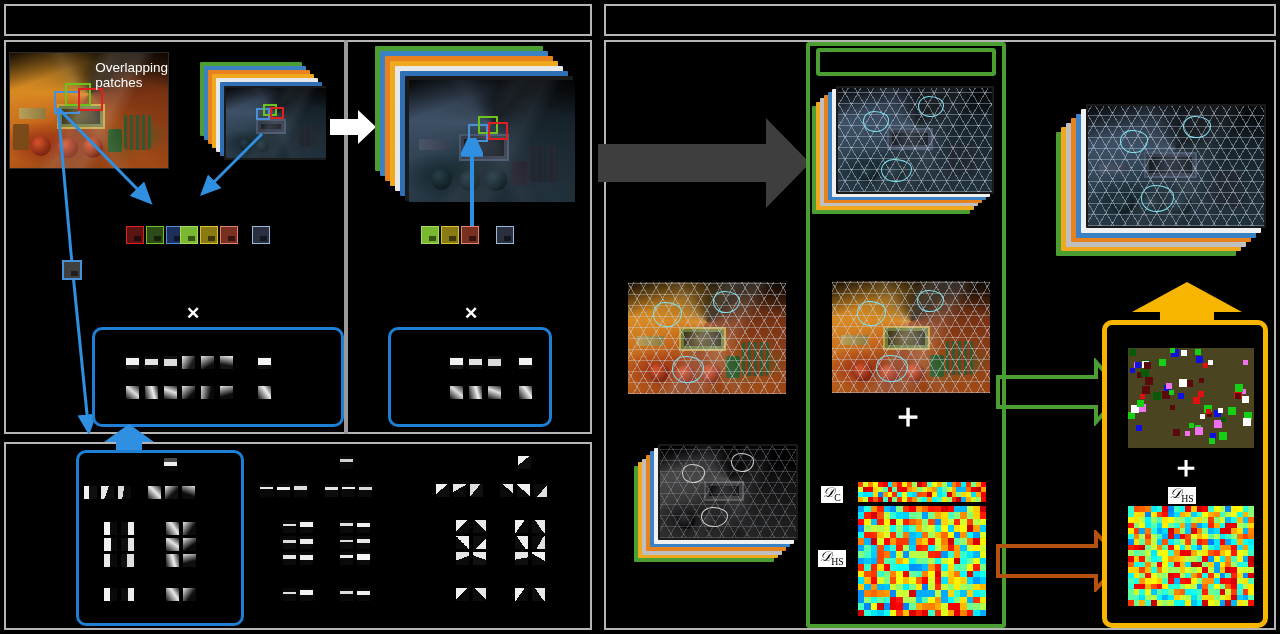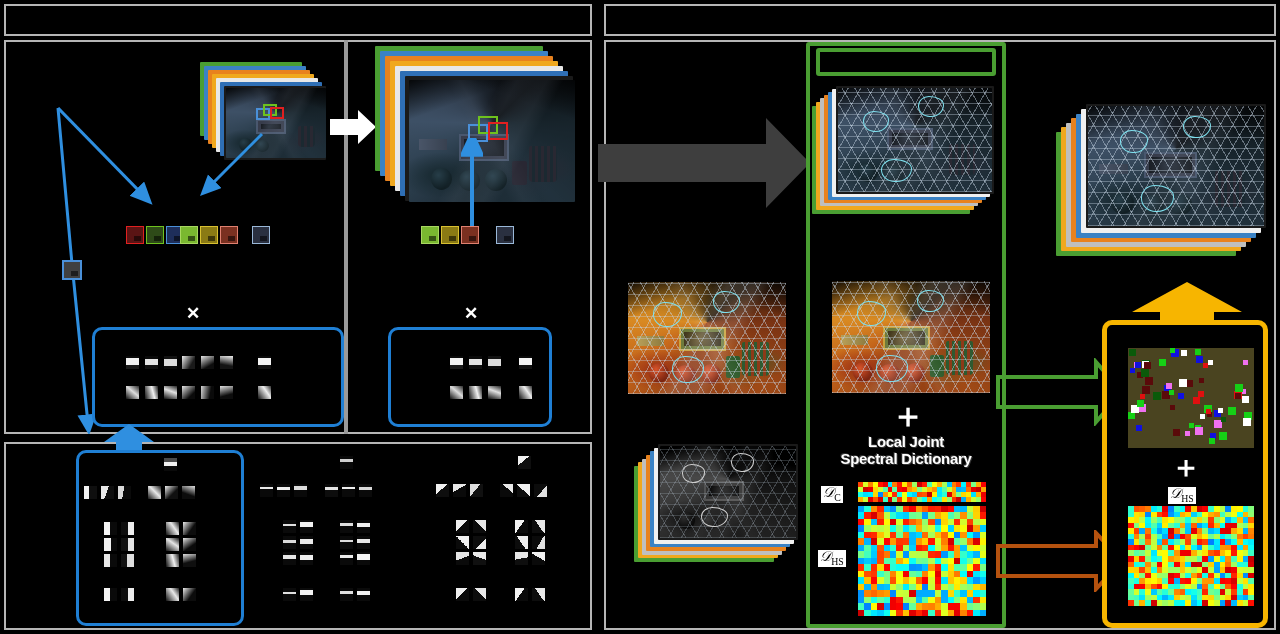--- a/index.html
+++ b/index.html
@@ -139,20 +139,40 @@
 <div id="page">
 
   <div class="frame" style="left:4px; top:4px; width:588px; height:32px;"></div>
   <div class="frame" style="left:604px; top:4px; width:672px; height:32px;"></div>
   <div class="frame" style="left:4px; top:40px; width:588px; height:394px;"></div>
   <div class="frame" style="left:4px; top:442px; width:588px; height:188px;"></div>
   <div class="frame" style="left:604px; top:40px; width:672px; height:590px;"></div>
 
   <div class="abs" style="left:344px; top:40px; width:4px; height:394px; background:#9a9a9a;"></div>
 
+  <div class="abs" style="left:9px; top:52px; width:160px; height:117px; border:1px solid #2a2a2a;">
+    <div class="photo" style="width:100%;height:100%;">
+      <div class="ph-book" style="left:6%;top:48%;width:17%;height:9%;"></div>
+      <div class="ph-frame" style="left:30%;top:44%;width:30%;height:22%;"></div>
+      <div class="ph-can" style="left:72%;top:54%;width:17%;height:30%;"></div>
+      <div class="ph-apple" style="left:13%;top:72%;width:13%;height:18%;"></div>
+      <div class="ph-apple" style="left:30%;top:74%;width:13%;height:17%;"></div>
+      <div class="ph-apple" style="left:46%;top:73%;width:13%;height:18%;"></div>
+      <div class="ph-obj" style="left:2%;top:62%;width:10%;height:22%;background:#7a4a18;"></div>
+      <div class="ph-obj" style="left:62%;top:66%;width:9%;height:20%;background:#2e5a2a;"></div>
+    </div>
+
+    <div class="abs" style="left:28%;top:33%;width:16%;height:20%;border:2px solid #4a90d9;"></div>
+    <div class="abs" style="left:35%;top:26%;width:16%;height:20%;border:2px solid #6ec21e;"></div>
+    <div class="abs" style="left:43%;top:30%;width:16%;height:20%;border:2px solid #e02020;"></div>
+    <div class="overlap-label" style="left:54%; top:6%; width:46%;">
+      <span>Overlapping</span><br>
+      <span>patches</span>
+    </div>
+  </div>
 
   <div class="stack" style="left:200px; top:62px; width:126px; height:96px;">
     <div class="layer" style="left:0;  top:0;  width:102px;height:74px;background:#4a9e32;"></div>
     <div class="layer" style="left:4px;top:4px;width:102px;height:74px;background:#3b82c4;"></div>
     <div class="layer" style="left:8px;top:8px;width:102px;height:74px;background:#e8821e;"></div>
     <div class="layer" style="left:12px;top:12px;width:102px;height:74px;background:#f0a81e;"></div>
     <div class="layer" style="left:16px;top:16px;width:102px;height:74px;background:#e8e8e8;"></div>
     <div class="layer" style="left:20px;top:20px;width:102px;height:74px;background:#2f6fb5;"></div>
     <div class="layer" style="left:24px;top:24px;width:102px;height:74px;background:#1a1a1a;"></div>
     <div class="layer" style="left:26px;top:26px;width:100px;height:70px;overflow:hidden;">
@@ -459,24 +479,20 @@
       <div class="ph-obj" style="left:62%;top:66%;width:9%;height:20%;background:#2e5a2a;"></div>
     </div>
     <div class="mesh"></div>
     <div class="blob" style="left:54%;top:8%;width:17%;height:20%;"></div>
     <div class="blob" style="left:16%;top:18%;width:18%;height:22%;"></div>
     <div class="blob" style="left:28%;top:66%;width:20%;height:24%;"></div>
   </div>
 
   <div class="plus" style="left:891px; top:398px; font-size:34px;">＋</div>
 
-  <div class="ljsd" style="left:816px; top:434px; width:180px; font-size:15px;">
-    <span>Local Joint</span><br>
-    <span>Spectral Dictionary</span>
-  </div>
 
   <div class="djlabel" style="left:821px; top:486px; font-size:14px;">
     <span>𝒟</span><sub>C</sub>
   </div>
   <div class="hm" id="dc-strip" style="left:858px; top:482px; width:128px; height:20px; grid-template-columns:repeat(26,1fr); grid-template-rows:repeat(4,1fr);">
       <div style="background:rgb(255,64,0)"></div>
       <div style="background:rgb(218,255,37)"></div>
       <div style="background:rgb(255,132,0)"></div>
       <div style="background:rgb(255,253,0)"></div>
       <div style="background:rgb(255,20,0)"></div>

